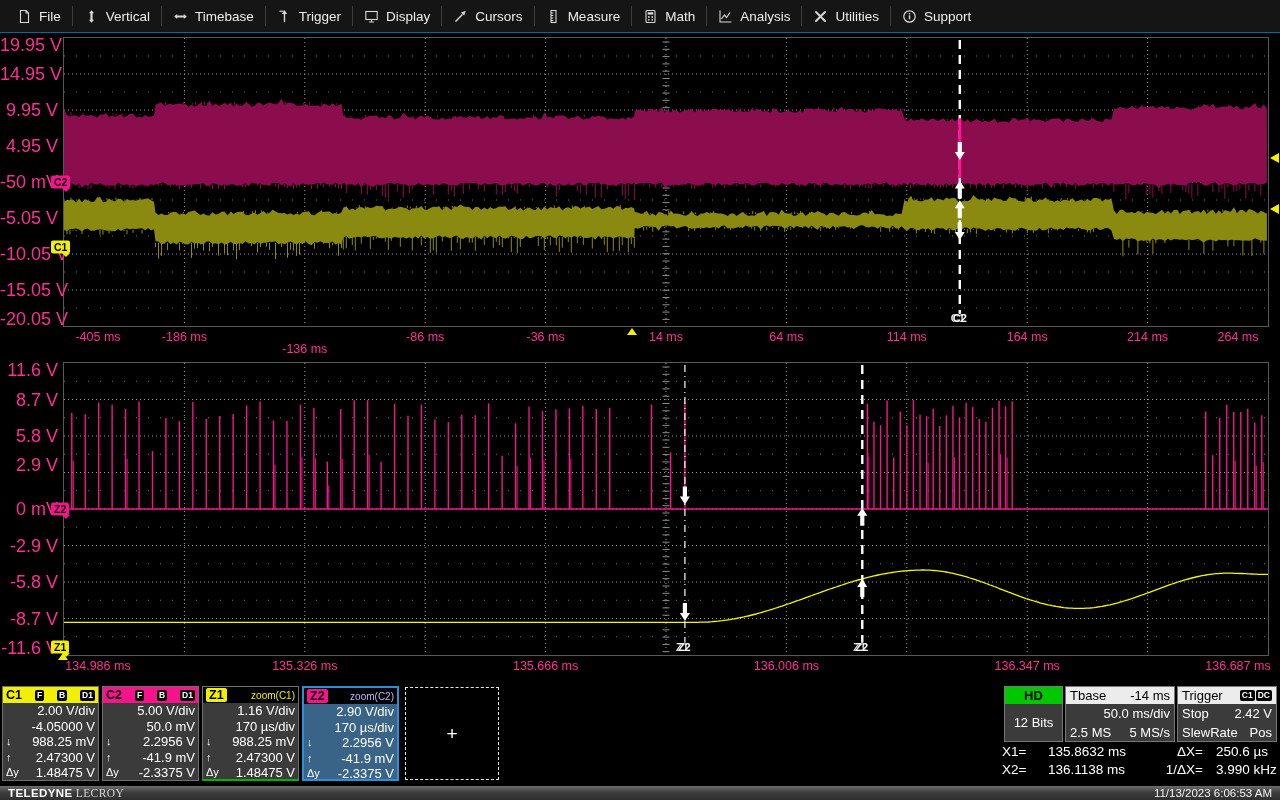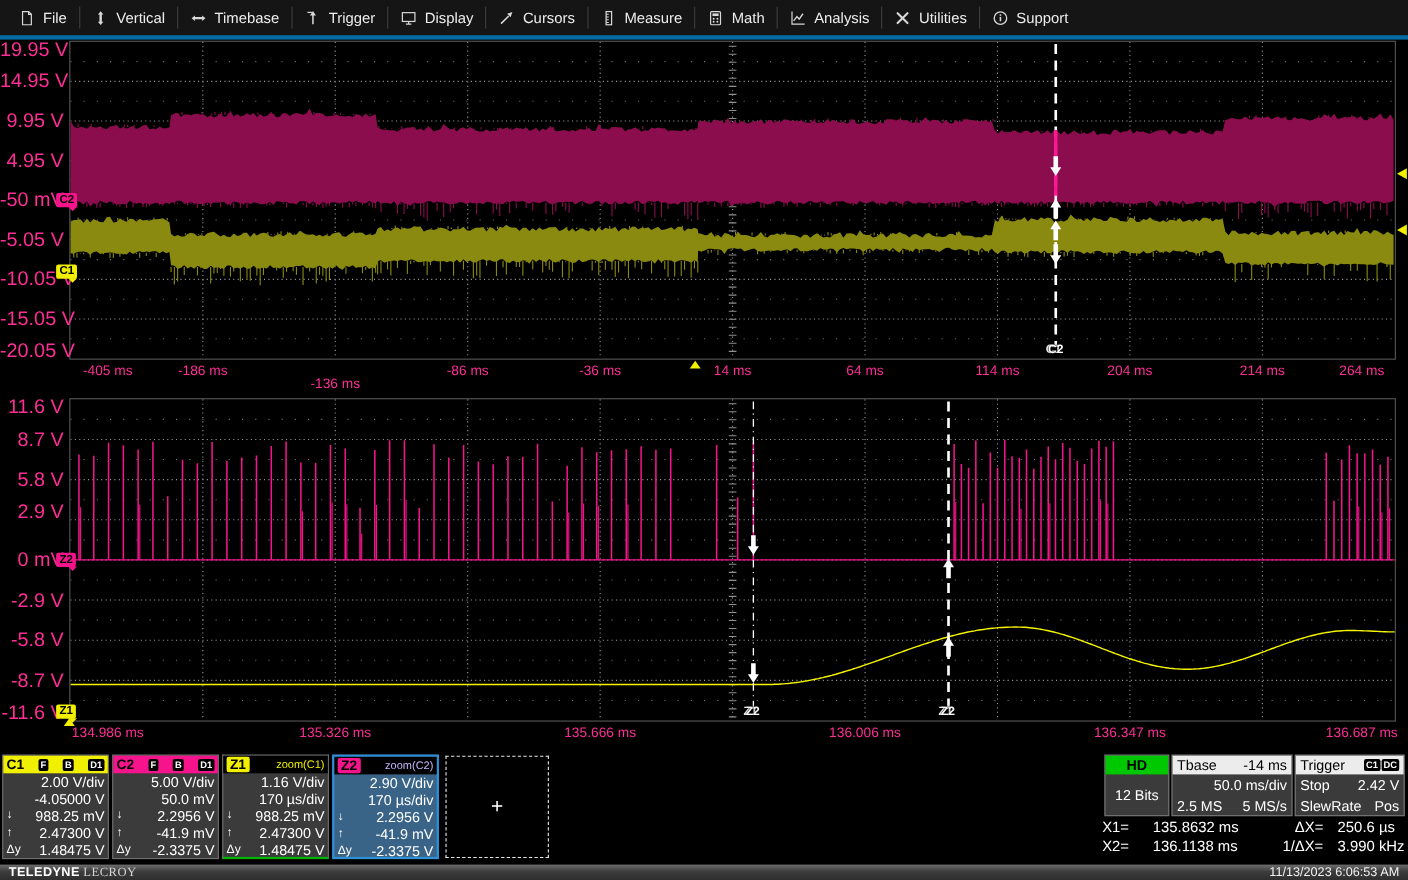--- a/index.html
+++ b/index.html
@@ -1,21 +1,21 @@
 <!DOCTYPE html>
 <html><head>
 <meta charset="utf-8">
 <style>
   html,body{margin:0;padding:0;background:#000;}
   body{width:1280px;height:800px;position:relative;overflow:hidden;
        font-family:"Liberation Sans","DejaVu Sans",sans-serif;color:#fff;
        --pink:#ff2e96;--yel:#f0f000;--mag:#f5148c;}
   
   #menubar{position:absolute;top:0;left:0;right:0;height:32px;background:#151515;
-           border-bottom:4px solid #0369a1;display:flex;align-items:center;padding-left:6px;}
+           border-bottom:1px solid #0369a1;display:flex;align-items:center;padding-left:6px;}
   .menu-item{display:flex;align-items:center;gap:7px;padding:0 11px;height:100%;
              font-size:13.5px;color:#ededed;cursor:default;white-space:nowrap;}
   .menu-sep{width:1px;height:20px;background:#3d3d3d;flex:none;}
   .menu-item .icon{width:15px;height:15px;display:inline-block;}
   .menu-item svg{display:block;}
   
   .grid{position:absolute;background:#000;outline:1px solid #585858;}
   .grid svg{position:absolute;left:0;top:0;}
   .ylab{position:absolute;width:58px;text-align:right;transform:translateY(-50%);
         font-size:18px;color:var(--pink);white-space:nowrap;}
@@ -969,21 +969,21 @@
     <div class="ylab" style="top: 290px; left: 0px;">-15.05 V</div>
     <div class="ylab" style="top: 319px; left: 0px;">-20.05 V</div>
     <div class="xlab" style="left: 98px; top: 330px;">-405 ms</div>
     <div class="xlab" style="left: 184.4px; top: 330px;">-186 ms</div>
     <div class="xlab" style="left: 304.8px; top: 342px;">-136 ms</div>
     <div class="xlab" style="left: 425.2px; top: 330px;">-86 ms</div>
     <div class="xlab" style="left: 545.6px; top: 330px;">-36 ms</div>
     <div class="xlab" style="left: 666px; top: 330px;">14 ms</div>
     <div class="xlab" style="left: 786.4px; top: 330px;">64 ms</div>
     <div class="xlab" style="left: 906.8px; top: 330px;">114 ms</div>
-    <div class="xlab" style="left: 1027.2px; top: 330px;">204 ms</div>
+    <div class="xlab" style="left: 1027.2px; top: 330px;">164 ms</div>
     <div class="xlab" style="left: 1147.6px; top: 330px;">214 ms</div>
     <div class="xlab" style="left: 1238px; top: 330px;">264 ms</div>
     <div class="chtab" style="background: rgb(245, 20, 140); left: 51px; top: 182px;">C2</div>
     <div class="chtab-ptr" style="border-top-color: rgb(245, 20, 140); left: 62px; top: 188px;"></div>
     <div class="chtab" style="background: rgb(240, 240, 0); left: 51px; top: 246.8px;">C1</div>
     <div class="chtab-ptr" style="border-top-color: rgb(240, 240, 0); left: 62px; top: 252.8px;"></div>
     <div class="curlab" style="left: 950.776px; top: 312px;">
       <span style="left: 0px;">C1</span>
       <span style="left: 2px;">C2</span>
     </div>

